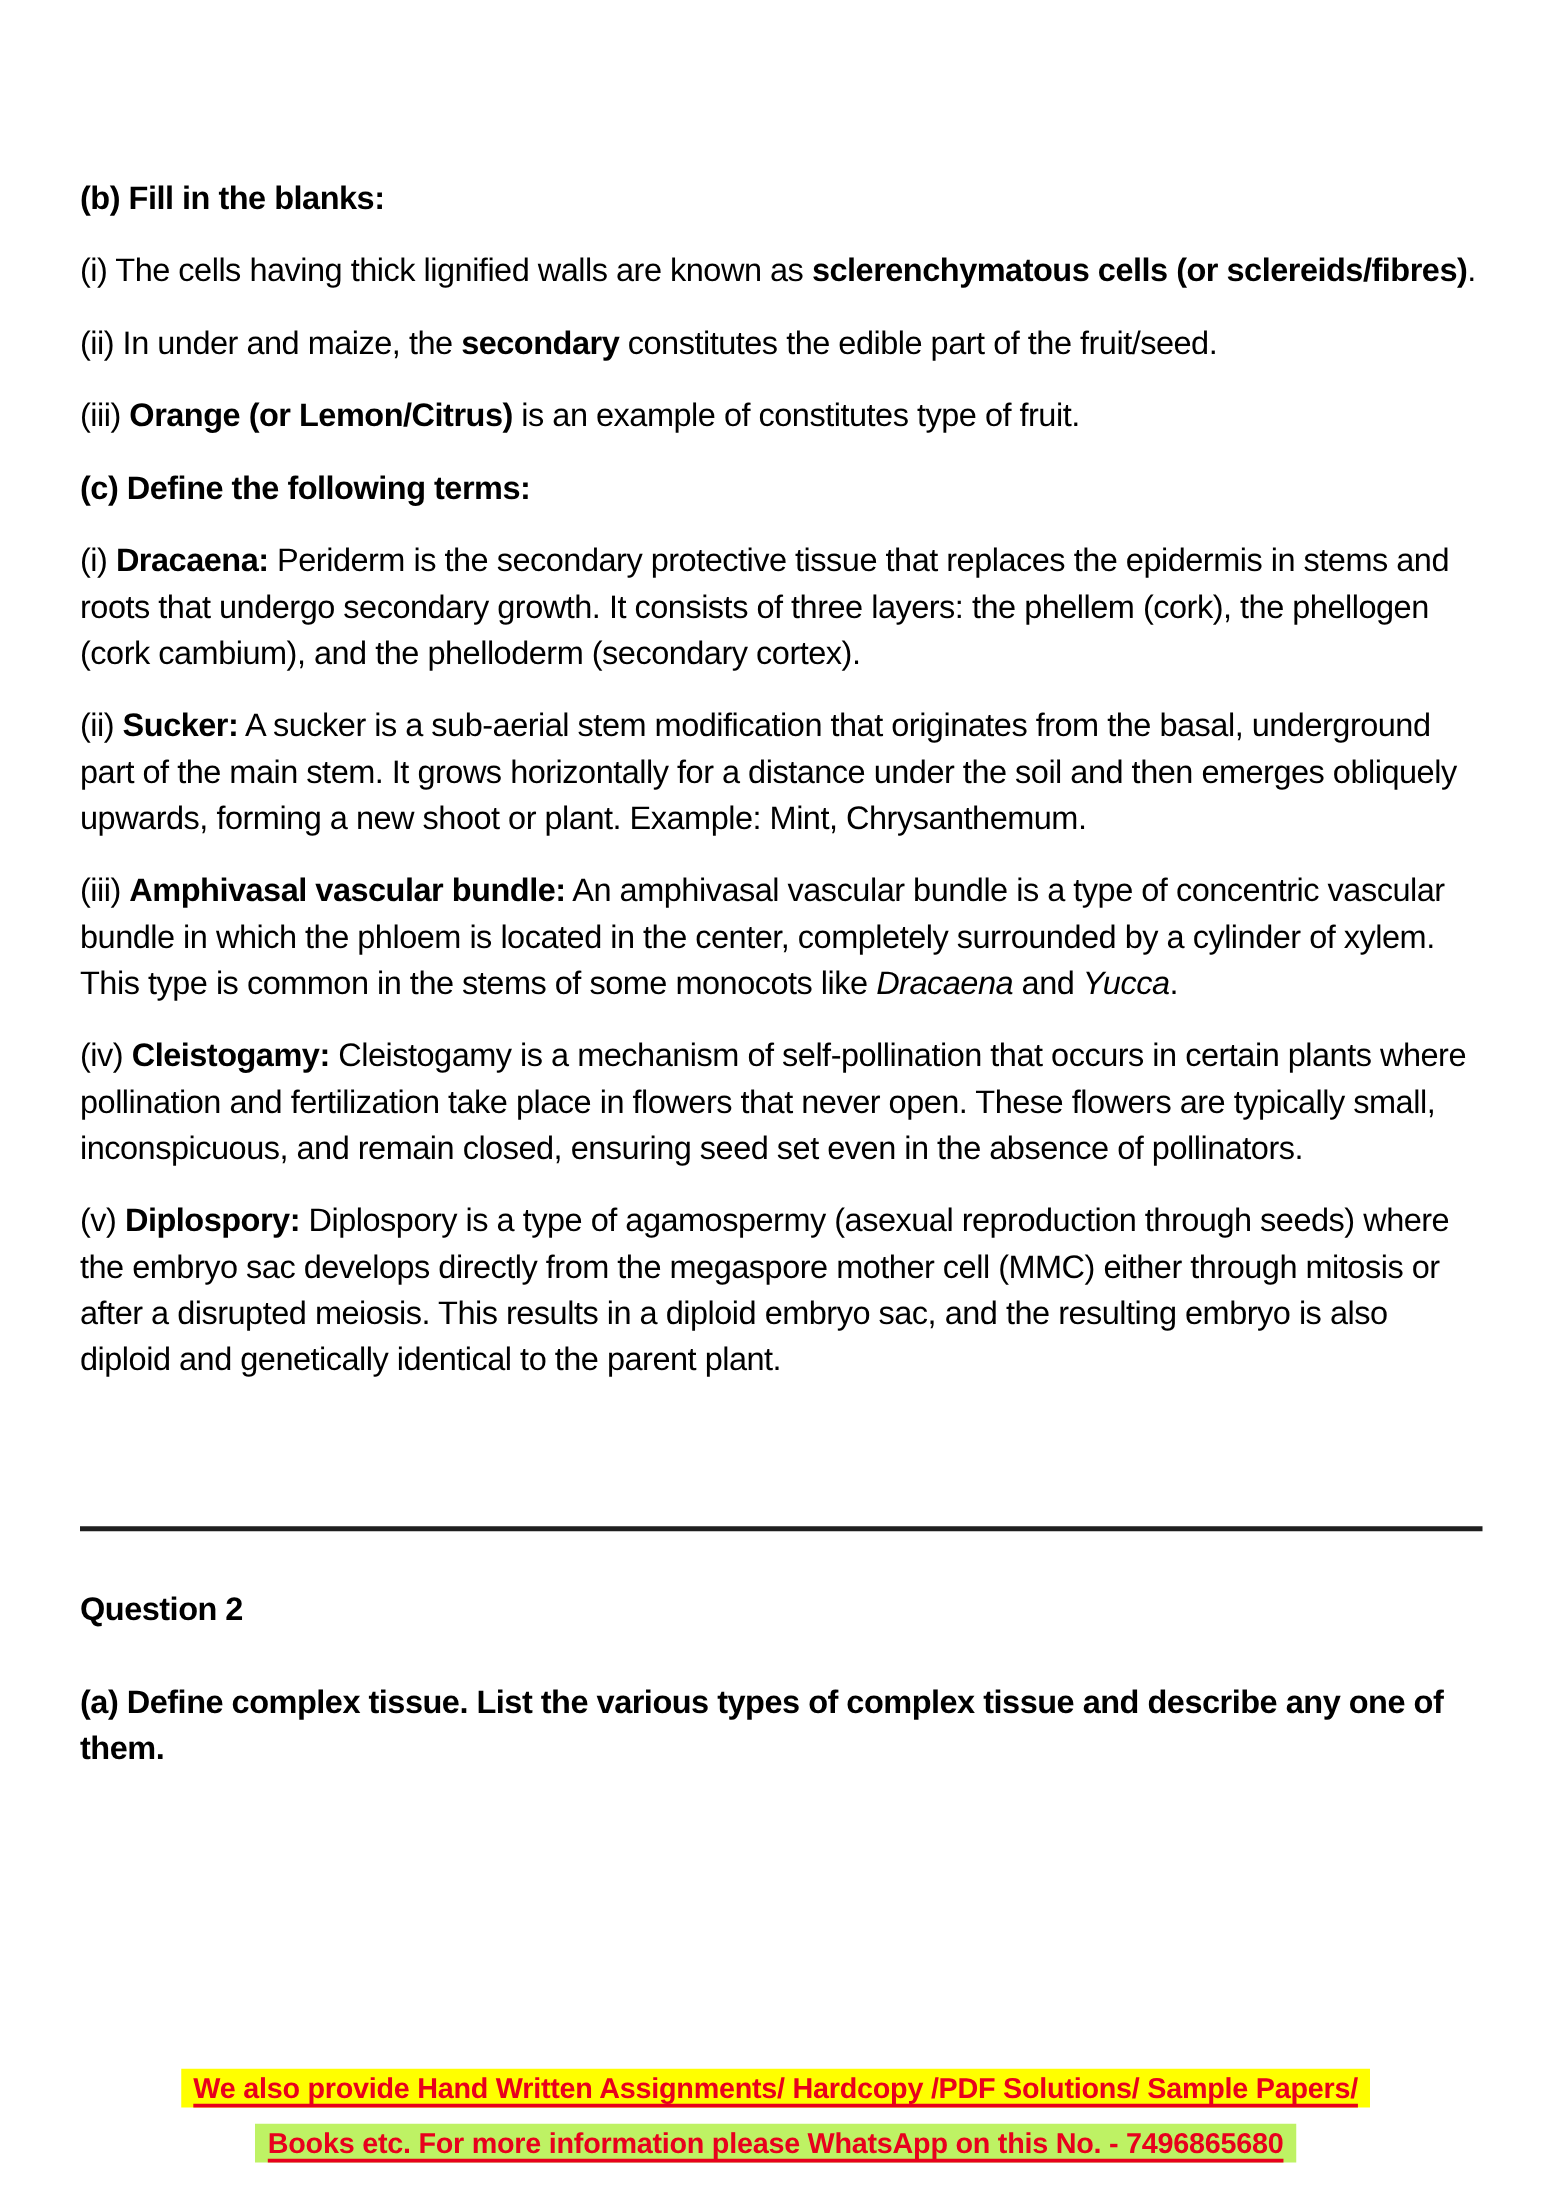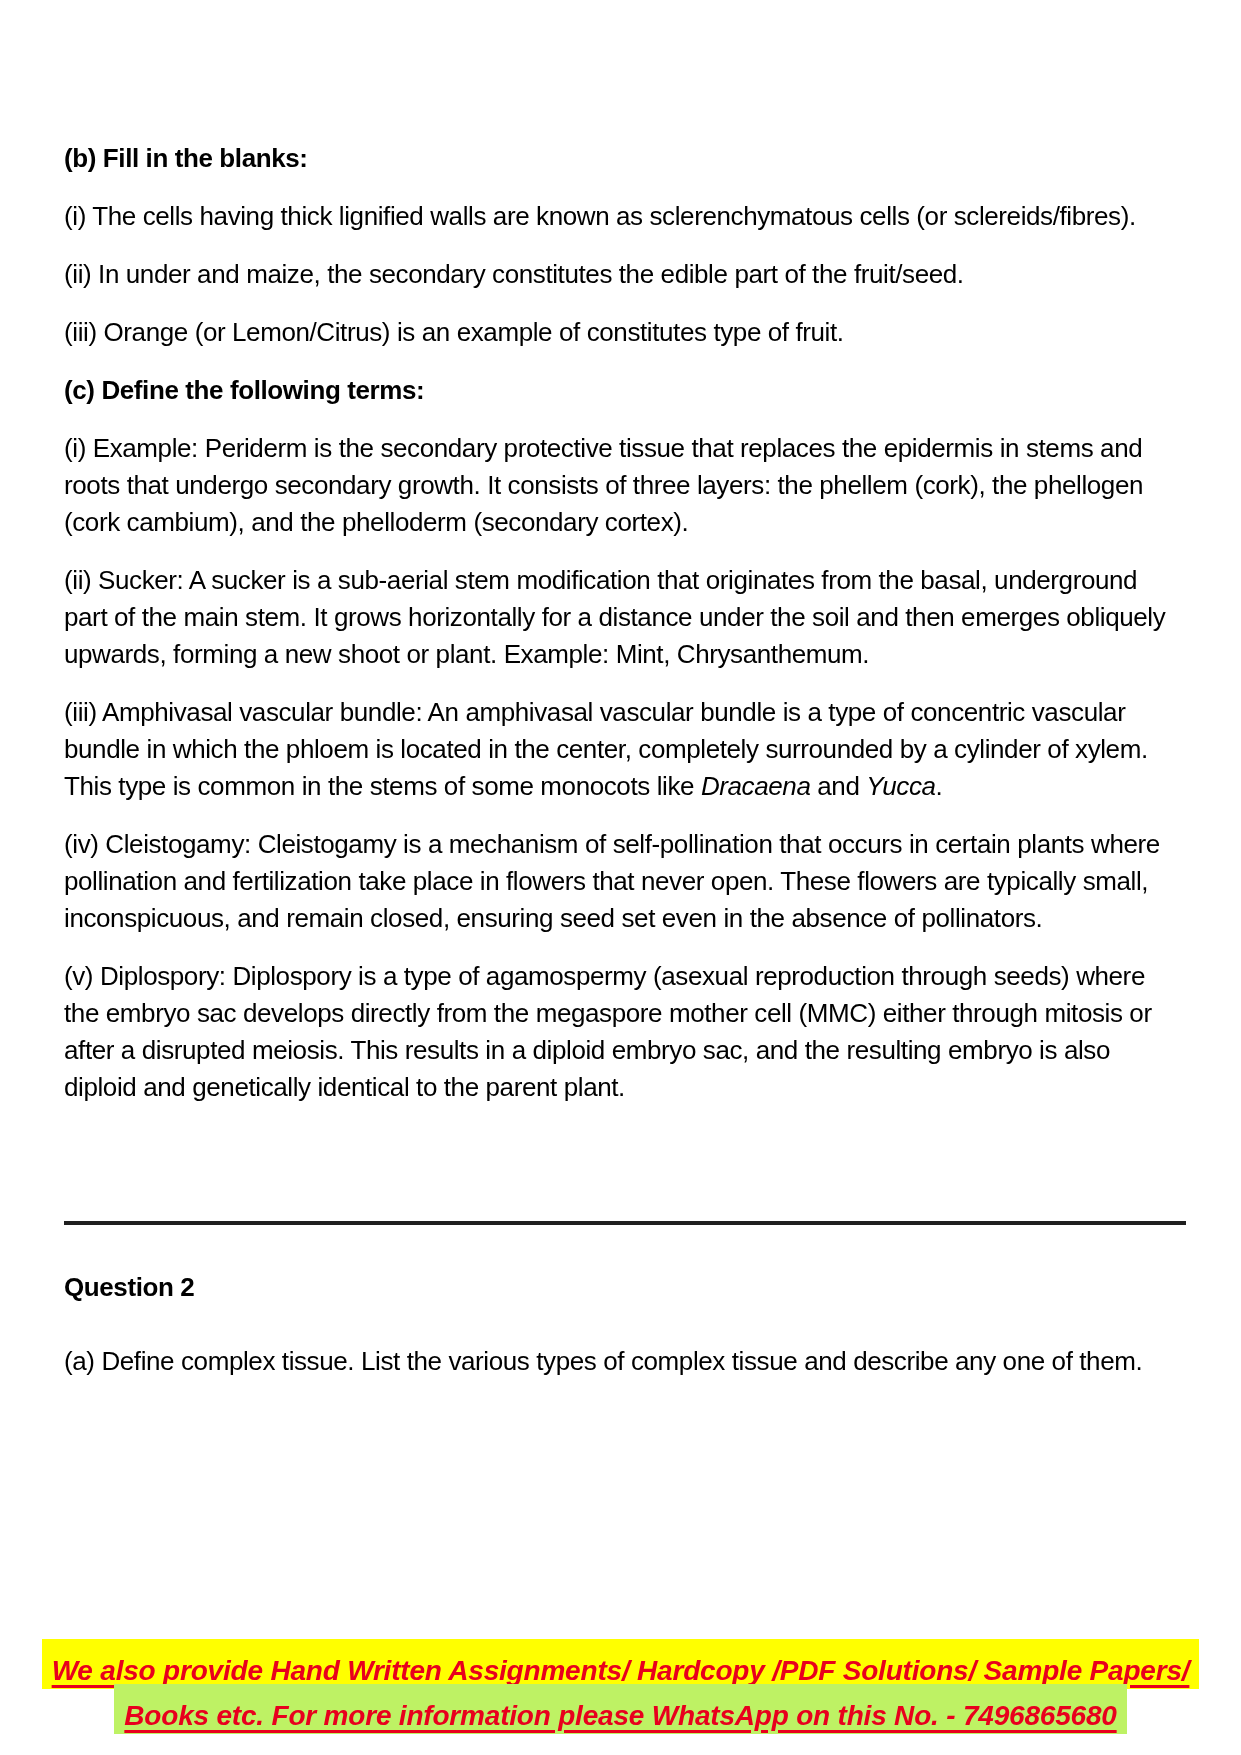--- a/index.html
+++ b/index.html
@@ -24,21 +24,21 @@
     width: 1122px;
   }
   .block {
     font-size: 26px;
     line-height: 37px;
     letter-spacing: -0.4px;
     margin: 0 0 21px 0;
     color: #000000;
   }
   .block.heading span { font-weight: 700; }
-  .run-b { font-weight: 400; }
+  .run-b { font-weight: 700; }
   .run-i { font-style: italic; }
   .spacer-lg { height: 94px; }
   .divider {
     height: 4px;
     background: #1f1f1f;
     margin: 0 0 44px 0;
     border: none;
   }
   .q2-gap { height: 16px; }
   .footer-banner {
@@ -50,24 +50,23 @@
   }
   .banner-line {
     display: block;
     margin: 0 auto;
     line-height: 41px;
   }
   .banner-line > span {
     background: #ffff00;
     color: #e8001d;
     font-weight: 700;
-    font-style: italic;
-    font-size: 28px;
+    font-size: 23px;
     letter-spacing: -0.2px;
-    padding: 16px 10px 3px 10px;
+    padding: 2px 10px 3px 10px;
     text-decoration: underline;
     text-decoration-color: #e8001d;
     text-decoration-thickness: 3px;
     text-underline-offset: 5px;
   }
 </style>
 </head>
 <body>
 
 <div class="page" style="background: rgb(255, 255, 255); color: rgb(0, 0, 0);">
@@ -77,21 +76,21 @@
     <div class="block heading"><span class="run-b">(b) Fill in the blanks:</span></div>
 
     <div class="block"><span>(i) The cells having thick lignified walls are known as </span><span class="run-b">sclerenchymatous cells (or sclereids/fibres)</span><span>.</span></div>
 
     <div class="block"><span>(ii) In under and maize, the </span><span class="run-b">secondary</span><span> constitutes the edible part of the fruit/seed.</span></div>
 
     <div class="block"><span>(iii) </span><span class="run-b">Orange (or Lemon/Citrus)</span><span> is an example of constitutes type of fruit.</span></div>
 
     <div class="block heading"><span class="run-b">(c) Define the following terms:</span></div>
 
-    <div class="block"><span>(i) </span><span class="run-b">Example:</span><span> Periderm is the secondary protective tissue that replaces the epidermis in stems and roots that undergo secondary growth. It consists of three layers: the phellem (cork), the phellogen (cork cambium), and the phelloderm (secondary cortex).</span></div>
+    <div class="block"><span>(i) </span><span class="run-b">Dracaena:</span><span> Periderm is the secondary protective tissue that replaces the epidermis in stems and roots that undergo secondary growth. It consists of three layers: the phellem (cork), the phellogen (cork cambium), and the phelloderm (secondary cortex).</span></div>
 
     <div class="block"><span>(ii) </span><span class="run-b">Sucker:</span><span> A sucker is a sub-aerial stem modification that originates from the basal, underground part of the main stem. It grows horizontally for a distance under the soil and then emerges obliquely upwards, forming a new shoot or plant. Example: Mint, Chrysanthemum.</span></div>
 
     <div class="block"><span>(iii) </span><span class="run-b">Amphivasal vascular bundle:</span><span> An amphivasal vascular bundle is a type of concentric vascular bundle in which the phloem is located in the center, completely surrounded by a cylinder of xylem. This type is common in the stems of some monocots like </span><span class="run-i">Dracaena</span><span> and </span><span class="run-i">Yucca</span><span>.</span></div>
 
     <div class="block"><span>(iv) </span><span class="run-b">Cleistogamy:</span><span> Cleistogamy is a mechanism of self-pollination that occurs in certain plants where pollination and fertilization take place in flowers that never open. These flowers are typically small, inconspicuous, and remain closed, ensuring seed set even in the absence of pollinators.</span></div>
 
     <div class="block"><span>(v) </span><span class="run-b">Diplospory:</span><span> Diplospory is a type of agamospermy (asexual reproduction through seeds) where the embryo sac develops directly from the megaspore mother cell (MMC) either through mitosis or after a disrupted meiosis. This results in a diploid embryo sac, and the resulting embryo is also diploid and genetically identical to the parent plant.</span></div>
 
     <div class="spacer-lg"></div>

